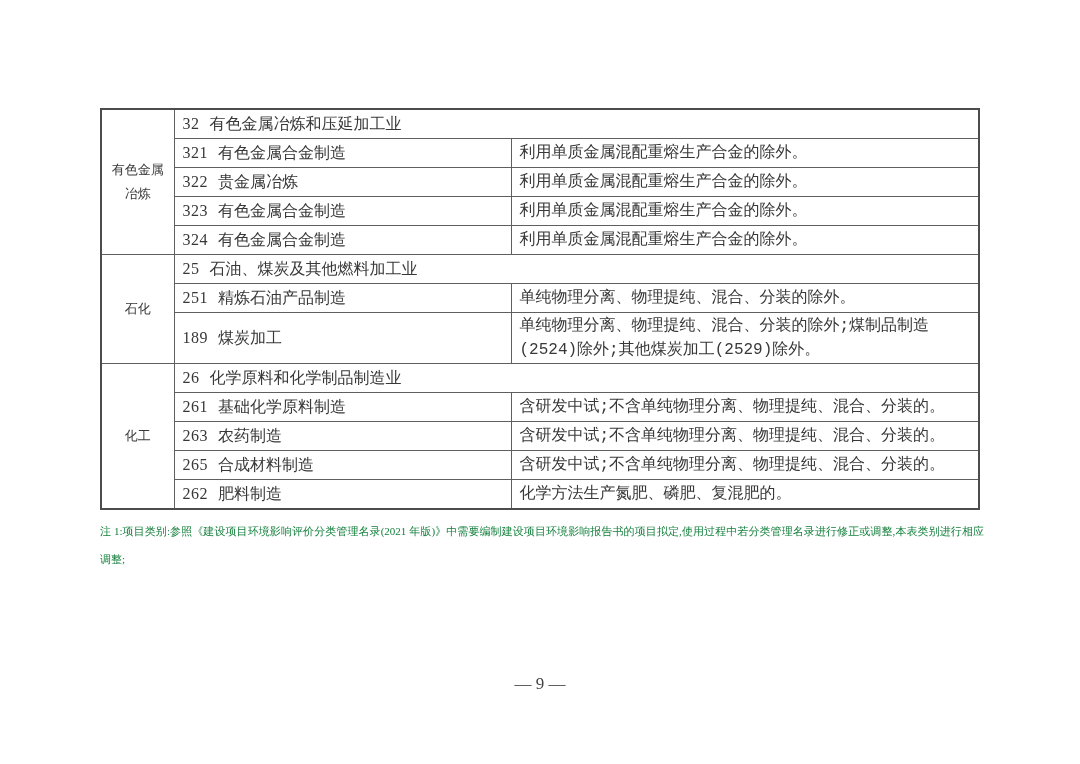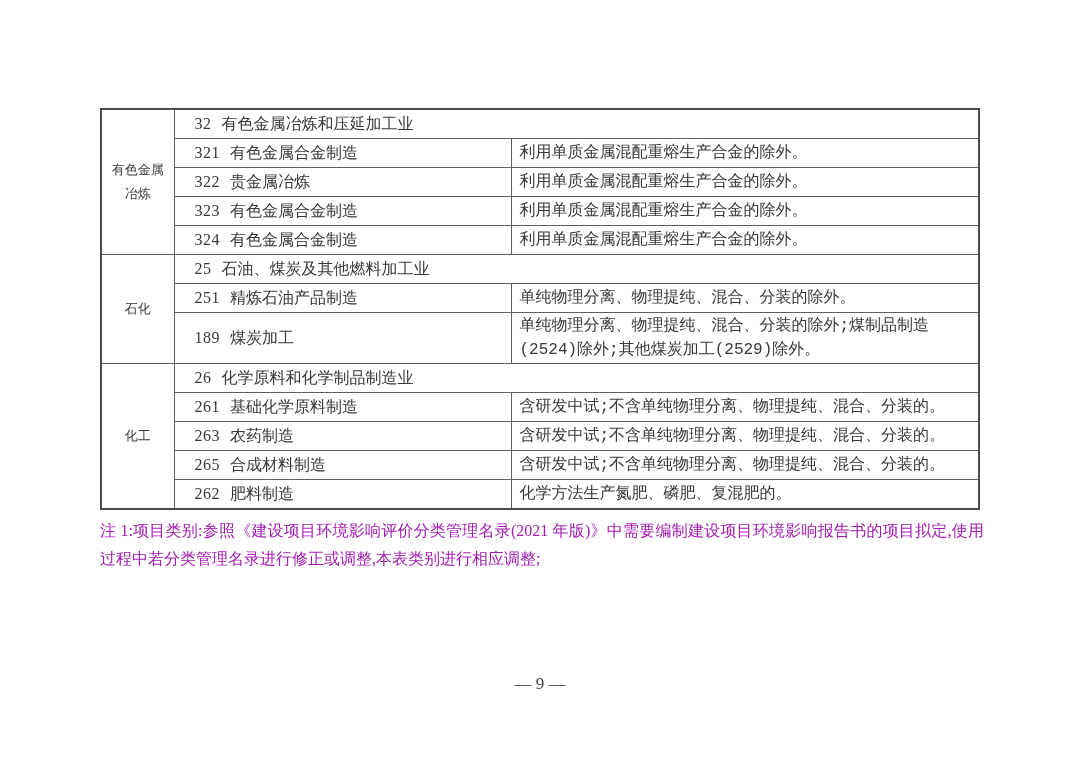--- a/index.html
+++ b/index.html
@@ -46,32 +46,31 @@
   td.item, td.group {
     height: 26px;
   }
   td.note-cell {
     padding: 2px 8px;
     font-family: Liberation Mono, monospace;
   }
   .code {
     margin-right: 10px;
     letter-spacing: 0.5px;
-    margin-left: 12px;
   }
   .notes {
     margin-top: 7px;
     width: 884px;
   }
   p.footnote {
     margin: 0 0 3px 0;
-    font-size: 16px;
+    font-size: 11px;
     line-height: 28px;
     text-align: justify;
-    color: #a21caf;
+    color: #15803d;
   }
   .page-number {
     position: absolute;
     top: 674px;
     left: 0;
     width: 1080px;
     text-align: center;
     font-size: 17px;
     color: #444444;
   }

